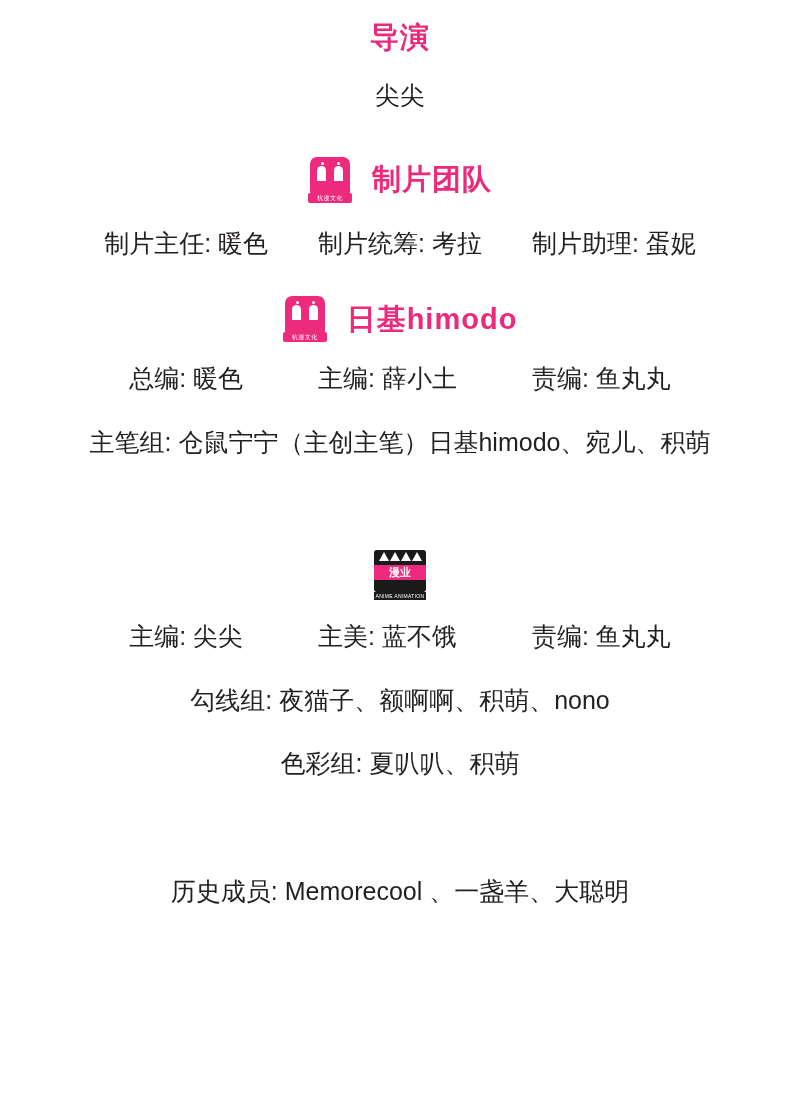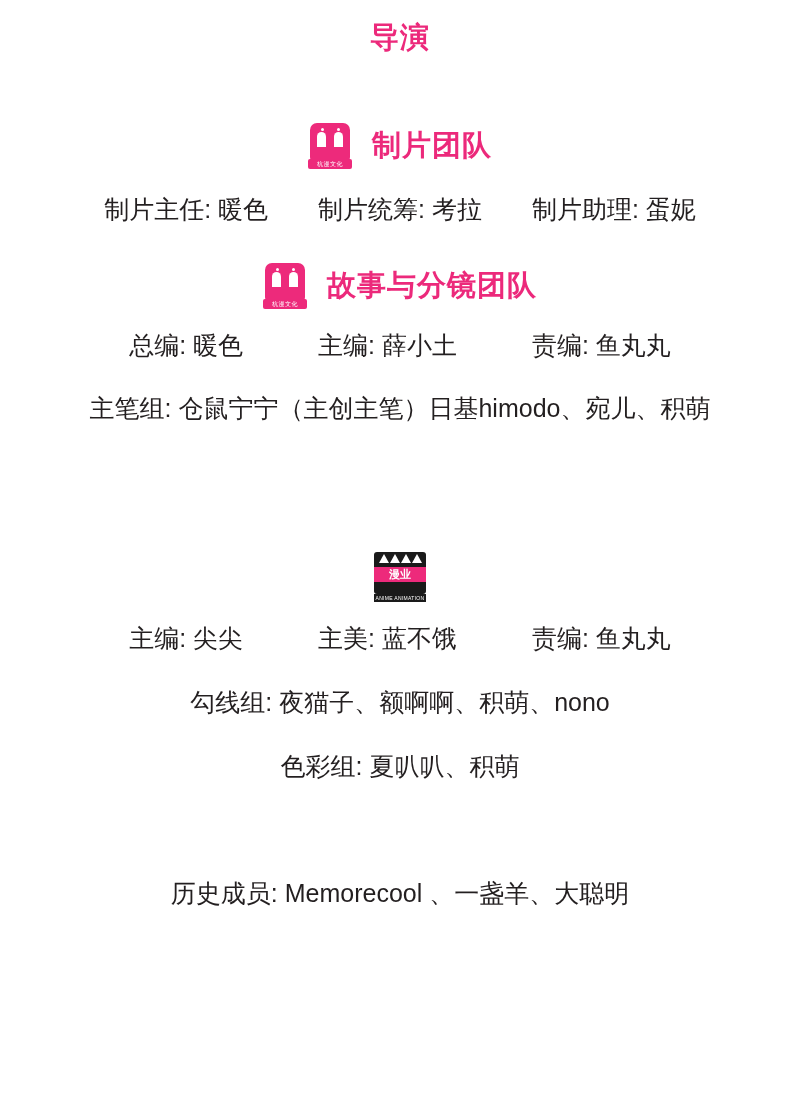--- a/index.html
+++ b/index.html
@@ -103,21 +103,20 @@
     overflow: hidden;
   }
 
   
   .logo-badge {
     width: 52px;
     height: 50px;
     position: relative;
     display: inline-block;
     flex: 0 0 auto;
-    margin-top: 36px;
   }
   .logo-badge .blk {
     position: absolute;
     left: 0;
     top: 0;
     width: 52px;
     height: 42px;
     background: #1a1a1a;
     border-radius: 3px;
     overflow: hidden;
@@ -164,20 +163,21 @@
     overflow: hidden;
   }
 </style>
 </head>
 <body>
 
 <div class="page">
 
   <div class="section-title">导演</div>
   <div class="spacer-24"></div>
+  <div class="credit-line">尖尖</div>
 
   <div class="spacer-44"></div>
 
   <div class="title-row">
     <span class="logo-m">
       <span class="body"></span>
       <span class="notch-l"></span>
       <span class="notch-r"></span>
       <span class="eye-l"></span>
       <span class="eye-r"></span>
@@ -192,21 +192,21 @@
 
   <div class="title-row">
     <span class="logo-m">
       <span class="body"></span>
       <span class="notch-l"></span>
       <span class="notch-r"></span>
       <span class="eye-l"></span>
       <span class="eye-r"></span>
       <span class="caption">杭漫文化</span>
     </span>
-    <span class="section-title">故事与分镜团队</span>
+    <span class="section-title">日基himodo</span>
   </div>
   <div class="spacer-20"></div>
   <div class="credit-line">总编: 暖色　　　主编: 薛小土　　　责编: 鱼丸丸</div>
   <div class="spacer-30"></div>
   <div class="credit-line">主笔组: 仓鼠宁宁（主创主笔）日基himodo、宛儿、积萌</div>
   <div class="spacer-30"></div>
 
   <div class="spacer-44"></div>
   <div class="spacer-16"></div>
 

